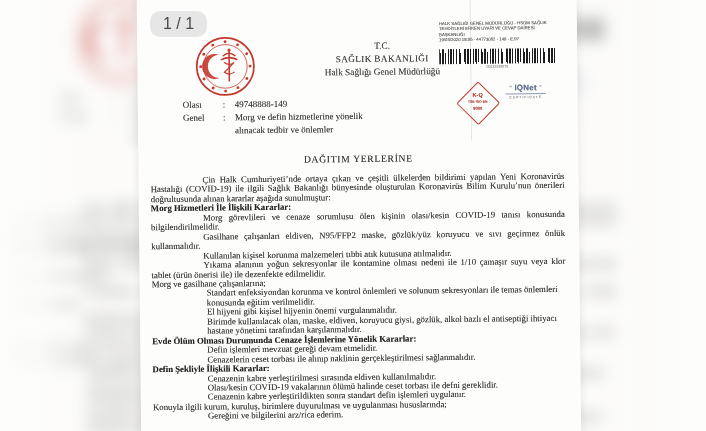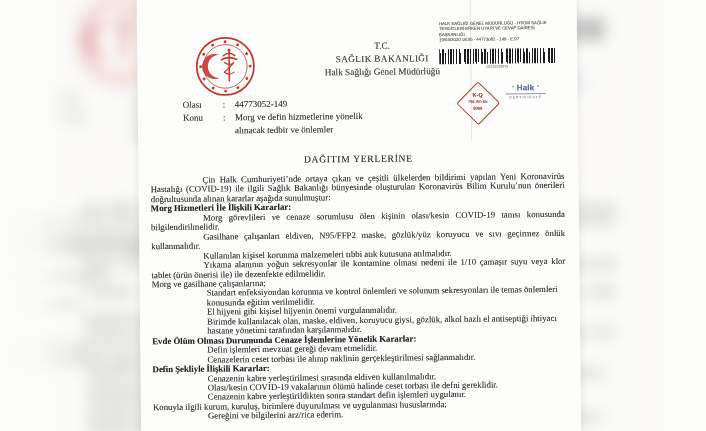--- a/index.html
+++ b/index.html
@@ -224,42 +224,42 @@
       <div>BAŞKANLIĞI</div>
       <div>19/03/2020 18:06 - 44773052 - 149 - E.97</div>
     </div>
     <div class="barcode"></div>
     <div class="barcode-num">00112230075</div>
 
     <div class="meta">
       <div class="row">
         <span class="lab">Olası</span>
         <span class="col">:</span>
-        <span>44773052-149</span>
-      </div>
-      <div class="row">
-        <span class="lab">Konu</span>
+        <span>49748888-149</span>
+      </div>
+      <div class="row">
+        <span class="lab">Genel</span>
         <span class="col">:</span>
         <span>Morg ve defin hizmetlerine yönelik</span>
       </div>
       <div class="row">
         <span class="lab"></span>
           <span class="col"></span>
         <span>alınacak tedbir ve önlemler</span>
       </div>
     </div>
 
     <div class="stamp-kq">
       <div class="diamond"></div>
       <div class="t kq1">K-Q</div>
       <div class="t kq2">TSE-ISO-EN</div>
       <div class="t kq3">9000</div>
     </div>
     <div class="stamp-iqnet">
-      <div class="iqnet-name"><span class="iqnet-q">“</span> <span>Halk</span> <span class="iqnet-q">”</span></div>
+      <div class="iqnet-name"><span class="iqnet-q">“</span> <span>IQNet</span> <span class="iqnet-q">”</span></div>
       <div class="iqnet-rule"></div>
       <div class="iqnet-sub">CERTIFICATE</div>
     </div>
 
     <div class="doc-title">DAĞITIM YERLERİNE</div>
     <div class="doc-body">
         <p class="p-indent">Çin Halk Cumhuriyeti’nde ortaya çıkan ve çeşitli ülkelerden bildirimi yapılan Yeni Koronavirüs Hastalığı (COVID-19) ile ilgili Sağlık Bakanlığı bünyesinde oluşturulan Koronavirüs Bilim Kurulu’nun önerileri doğrultusunda alınan kararlar aşağıda sunulmuştur:</p>
         <p class="p-bold">Morg Hizmetleri İle İlişkili Kararlar:</p>
         <p class="p-indent">Morg görevlileri ve cenaze sorumlusu ölen kişinin olası/kesin COVID-19 tanısı konusunda bilgilendirilmelidir.</p>
         <p class="p-indent">Gasilhane çalışanları eldiven, N95/FFP2 maske, gözlük/yüz koruyucu ve sıvı geçirmez önlük kullanmalıdır.</p>
@@ -275,13 +275,14 @@
         <p class="p-bold">Defin Şekliyle İlişkili Kararlar:</p>
         <p class="p-block">Cenazenin kabre yerleştirilmesi sırasında eldiven kullanılmalıdır.</p>
         <p class="p-block">Olası/kesin COVID-19 vakalarının ölümü halinde ceset torbası ile defni gereklidir.</p>
         <p class="p-block">Cenazenin kabre yerleştirildikten sonra standart defin işlemleri uygulanır.</p>
         <p class="p-flush">Konuyla ilgili kurum, kuruluş, birimlere duyurulması ve uygulanması hususlarında;</p>
         <p class="p-block">Gereğini ve bilgilerini arz/rica ederim.</p>
       </div>
 
   </div>
 
+  <div class="page-badge">1 / 1</div>
 </div>
 
 </body></html>

